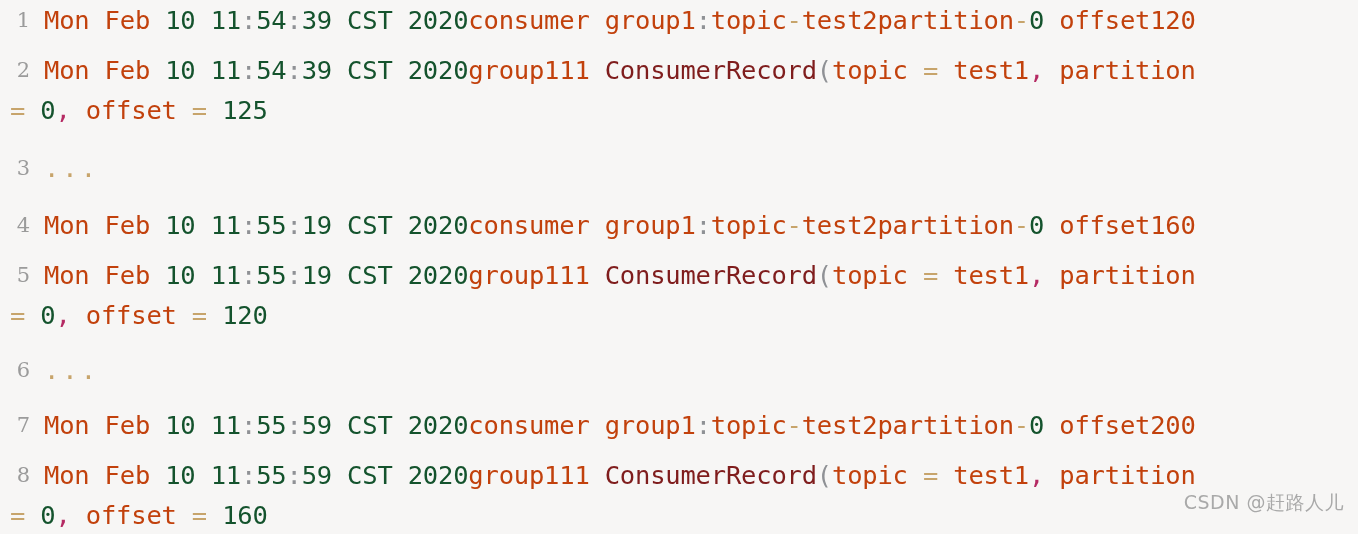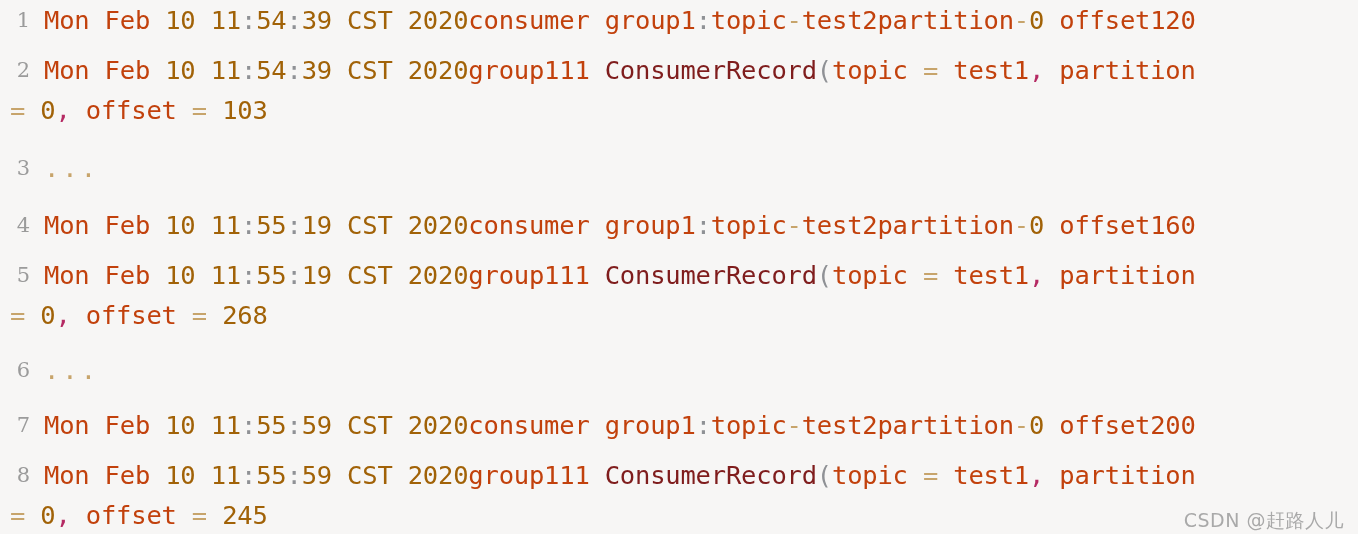--- a/index.html
+++ b/index.html
@@ -63,31 +63,31 @@
 
   .cont-content {
     position: absolute;
     left: 10px;
     top: 0;
     white-space: pre;
   }
 
   
   .tok-plain  { color: #c2410c; }
-  .tok-num    { color: #a16207; }
+  .tok-num    { color: #14532d; }
   .tok-punct  { color: #8f9195; }
   .tok-op     { color: #c7a46b; }
   .tok-cls    { color: #7f1d1d; }
   .tok-comma  { color: #b52a63; }
   .tok-dots   { color: #c7a46b; letter-spacing: 3px; }
 
   .watermark {
     position: absolute;
     right: 14px;
-    bottom: 0;
+    bottom: 18px;
     font-family: "DejaVu Sans", "Liberation Sans", sans-serif;
     font-size: 19px;
     color: #a9a9a9;
     letter-spacing: 0.5px;
     white-space: nowrap;
   }
 </style>
 </head>
 <body>
 
@@ -95,47 +95,47 @@
   <div id="lines-host">
       <div class="ln-wrap" style="top: 0px;">
         <div class="gutter">1</div>
         <div class="content code-line"><span class="tok-plain">Mon Feb </span><span class="tok-num">10</span><span class="tok-plain"> </span><span class="tok-num">11</span><span class="tok-punct">:</span><span class="tok-num">54</span><span class="tok-punct">:</span><span class="tok-num">39</span><span class="tok-plain"> </span><span class="tok-num">CST</span><span class="tok-plain"> </span><span class="tok-num">2020</span><span class="tok-plain">consumer group1</span><span class="tok-punct">:</span><span class="tok-plain">topic</span><span class="tok-op">-</span><span class="tok-plain">test2partition</span><span class="tok-op">-</span><span class="tok-num">0</span><span class="tok-plain"> offset120</span></div>
       </div>
       <div class="ln-wrap" style="top: 50px;">
         <div class="gutter">2</div>
         <div class="content code-line"><span class="tok-plain">Mon Feb </span><span class="tok-num">10</span><span class="tok-plain"> </span><span class="tok-num">11</span><span class="tok-punct">:</span><span class="tok-num">54</span><span class="tok-punct">:</span><span class="tok-num">39</span><span class="tok-plain"> </span><span class="tok-num">CST</span><span class="tok-plain"> </span><span class="tok-num">2020</span><span class="tok-plain">group111 </span><span class="tok-cls">ConsumerRecord</span><span class="tok-punct">(</span><span class="tok-plain">topic </span><span class="tok-op">=</span><span class="tok-plain"> test1</span><span class="tok-comma">,</span><span class="tok-plain"> partition</span></div>
       </div>
       <div class="ln-wrap" style="top: 90px;">
-        <div class="cont-content code-line"><span class="tok-op">=</span><span class="tok-plain"> </span><span class="tok-num">0</span><span class="tok-comma">,</span><span class="tok-plain"> offset </span><span class="tok-op">=</span><span class="tok-plain"> </span><span class="tok-num">103</span></div>
+        <div class="cont-content code-line"><span class="tok-op">=</span><span class="tok-plain"> </span><span class="tok-num">0</span><span class="tok-comma">,</span><span class="tok-plain"> offset </span><span class="tok-op">=</span><span class="tok-plain"> </span><span class="tok-num">125</span></div>
       </div>
       <div class="ln-wrap" style="top: 148px;">
         <div class="gutter">3</div>
         <div class="content code-line"><span class="tok-dots">...</span></div>
       </div>
       <div class="ln-wrap" style="top: 205px;">
         <div class="gutter">4</div>
         <div class="content code-line"><span class="tok-plain">Mon Feb </span><span class="tok-num">10</span><span class="tok-plain"> </span><span class="tok-num">11</span><span class="tok-punct">:</span><span class="tok-num">55</span><span class="tok-punct">:</span><span class="tok-num">19</span><span class="tok-plain"> </span><span class="tok-num">CST</span><span class="tok-plain"> </span><span class="tok-num">2020</span><span class="tok-plain">consumer group1</span><span class="tok-punct">:</span><span class="tok-plain">topic</span><span class="tok-op">-</span><span class="tok-plain">test2partition</span><span class="tok-op">-</span><span class="tok-num">0</span><span class="tok-plain"> offset160</span></div>
       </div>
       <div class="ln-wrap" style="top: 255px;">
         <div class="gutter">5</div>
         <div class="content code-line"><span class="tok-plain">Mon Feb </span><span class="tok-num">10</span><span class="tok-plain"> </span><span class="tok-num">11</span><span class="tok-punct">:</span><span class="tok-num">55</span><span class="tok-punct">:</span><span class="tok-num">19</span><span class="tok-plain"> </span><span class="tok-num">CST</span><span class="tok-plain"> </span><span class="tok-num">2020</span><span class="tok-plain">group111 </span><span class="tok-cls">ConsumerRecord</span><span class="tok-punct">(</span><span class="tok-plain">topic </span><span class="tok-op">=</span><span class="tok-plain"> test1</span><span class="tok-comma">,</span><span class="tok-plain"> partition</span></div>
       </div>
       <div class="ln-wrap" style="top: 295px;">
-        <div class="cont-content code-line"><span class="tok-op">=</span><span class="tok-plain"> </span><span class="tok-num">0</span><span class="tok-comma">,</span><span class="tok-plain"> offset </span><span class="tok-op">=</span><span class="tok-plain"> </span><span class="tok-num">268</span></div>
+        <div class="cont-content code-line"><span class="tok-op">=</span><span class="tok-plain"> </span><span class="tok-num">0</span><span class="tok-comma">,</span><span class="tok-plain"> offset </span><span class="tok-op">=</span><span class="tok-plain"> </span><span class="tok-num">120</span></div>
       </div>
       <div class="ln-wrap" style="top: 350px;">
         <div class="gutter">6</div>
         <div class="content code-line"><span class="tok-dots">...</span></div>
       </div>
       <div class="ln-wrap" style="top: 405px;">
         <div class="gutter">7</div>
         <div class="content code-line"><span class="tok-plain">Mon Feb </span><span class="tok-num">10</span><span class="tok-plain"> </span><span class="tok-num">11</span><span class="tok-punct">:</span><span class="tok-num">55</span><span class="tok-punct">:</span><span class="tok-num">59</span><span class="tok-plain"> </span><span class="tok-num">CST</span><span class="tok-plain"> </span><span class="tok-num">2020</span><span class="tok-plain">consumer group1</span><span class="tok-punct">:</span><span class="tok-plain">topic</span><span class="tok-op">-</span><span class="tok-plain">test2partition</span><span class="tok-op">-</span><span class="tok-num">0</span><span class="tok-plain"> offset200</span></div>
       </div>
       <div class="ln-wrap" style="top: 455px;">
         <div class="gutter">8</div>
         <div class="content code-line"><span class="tok-plain">Mon Feb </span><span class="tok-num">10</span><span class="tok-plain"> </span><span class="tok-num">11</span><span class="tok-punct">:</span><span class="tok-num">55</span><span class="tok-punct">:</span><span class="tok-num">59</span><span class="tok-plain"> </span><span class="tok-num">CST</span><span class="tok-plain"> </span><span class="tok-num">2020</span><span class="tok-plain">group111 </span><span class="tok-cls">ConsumerRecord</span><span class="tok-punct">(</span><span class="tok-plain">topic </span><span class="tok-op">=</span><span class="tok-plain"> test1</span><span class="tok-comma">,</span><span class="tok-plain"> partition</span></div>
       </div>
       <div class="ln-wrap" style="top: 495px;">
-        <div class="cont-content code-line"><span class="tok-op">=</span><span class="tok-plain"> </span><span class="tok-num">0</span><span class="tok-comma">,</span><span class="tok-plain"> offset </span><span class="tok-op">=</span><span class="tok-plain"> </span><span class="tok-num">245</span></div>
+        <div class="cont-content code-line"><span class="tok-op">=</span><span class="tok-plain"> </span><span class="tok-num">0</span><span class="tok-comma">,</span><span class="tok-plain"> offset </span><span class="tok-op">=</span><span class="tok-plain"> </span><span class="tok-num">160</span></div>
       </div>
     </div>
   <div class="watermark">CSDN @赶路人儿</div>
 </div>
 
 </body></html>

